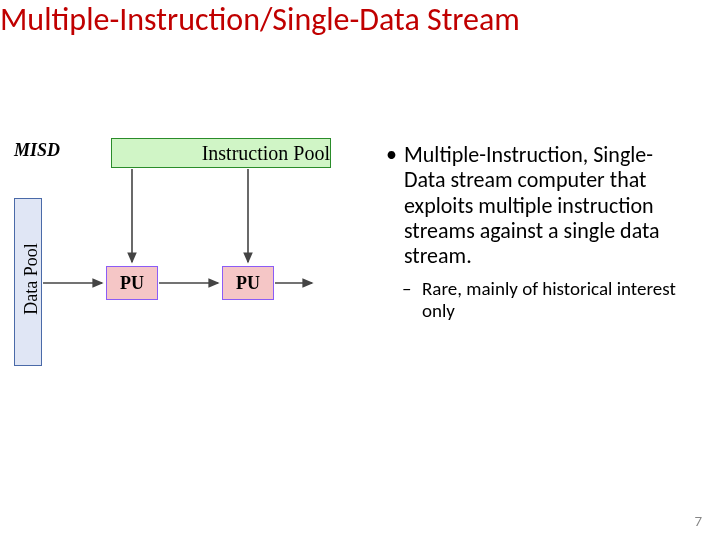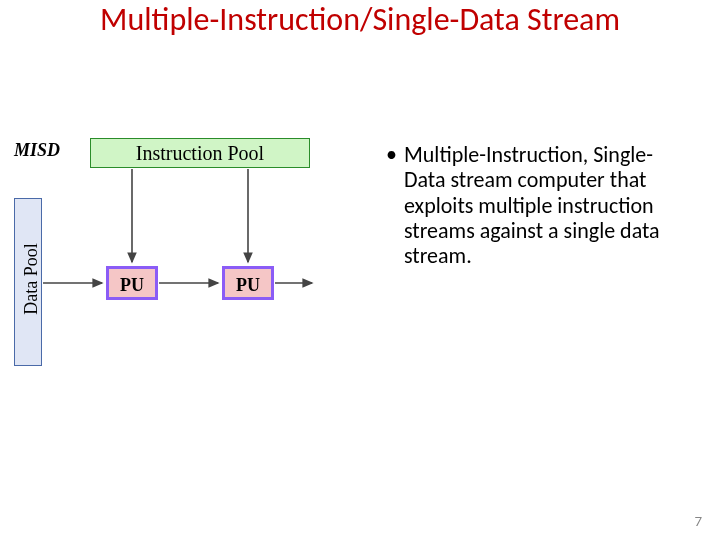--- a/index.html
+++ b/index.html
@@ -10,21 +10,20 @@
     background: #fff;
     color: #000;
   }
   .slide {
     position: relative;
     width: 720px; height: 540px;
   }
   .title {
     position: absolute;
     top: 2px; left: 0; width: 720px;
-    text-align: center;
     font-size: 32px;
     font-weight: 400;
     color: #c00000;
     line-height: 1.15;
   }
   .body-text {
     position: absolute;
     left: 370px; top: 130px;
     width: 330px;
     font-size: 22px;
@@ -57,25 +56,25 @@
     left: 14px; top: 138px;
     width: 330px; height: 230px;
   }
   .diagram svg { position:absolute; left:0; top:0; }
   .misd-label {
     position:absolute; left:0; top:2px;
     font-family: "Times New Roman", serif;
     font-weight:700; font-size:18px;font-style:italic;
   }
   .ipool {
-    position:absolute; left:76px; top:0;
+    position:absolute; left:97px; top:0;
     width:220px; height:30px;
     border:1px solid #2a8c2a;
     background:#d0f5c6;
-    text-align:center;
+    text-align:right;
     font-family:"Times New Roman", serif;
     font-size:20px; line-height:28px;
   }
   .dpool {
     position:absolute; left:0; top:60px;
     width:28px; height:168px;
     border:1px solid #4a6aa8;
     background:#e0e6f5;
   }
   .dpool-text {
@@ -83,21 +82,21 @@
     left:0; top:0; width:168px;
     transform-origin: top left;
     transform: translate(6px,164px) rotate(-90deg);
     text-align:center;
     font-family:"Times New Roman", serif;
     font-size:18px;
   }
   .pu {
     position:absolute;
     width:52px; height:34px;
-    border:3px solid #8b5cf6;
+    border:1px solid #8b5cf6;
     background:#f5c6c6;
     font-family:"Times New Roman", serif;
     font-weight:700; font-size:18px;
     text-align:center; line-height:32px;
   }
   .pu1 { left:92px; top:128px; }
   .pu2 { left:208px; top:128px; }
 </style>
 </head>
 <body>
@@ -140,18 +139,19 @@
         <path d="M145 145 L204 145" marker-end="url(#ah)"></path>
 
         <path d="M261 145 L298 145" marker-end="url(#ah)"></path>
       </g>
     </svg>
   </div>
 
   <div class="body-text">
     <ul>
       <li class="lvl1">Multiple-Instruction, Single-Data stream computer that exploits multiple instruction streams against a single data stream.</li>
+      <li class="lvl2">Rare, mainly of historical interest only</li>
     </ul>
   </div>
 
   <div class="pagenum">7</div>
 
 </div>
 
 </body></html>

